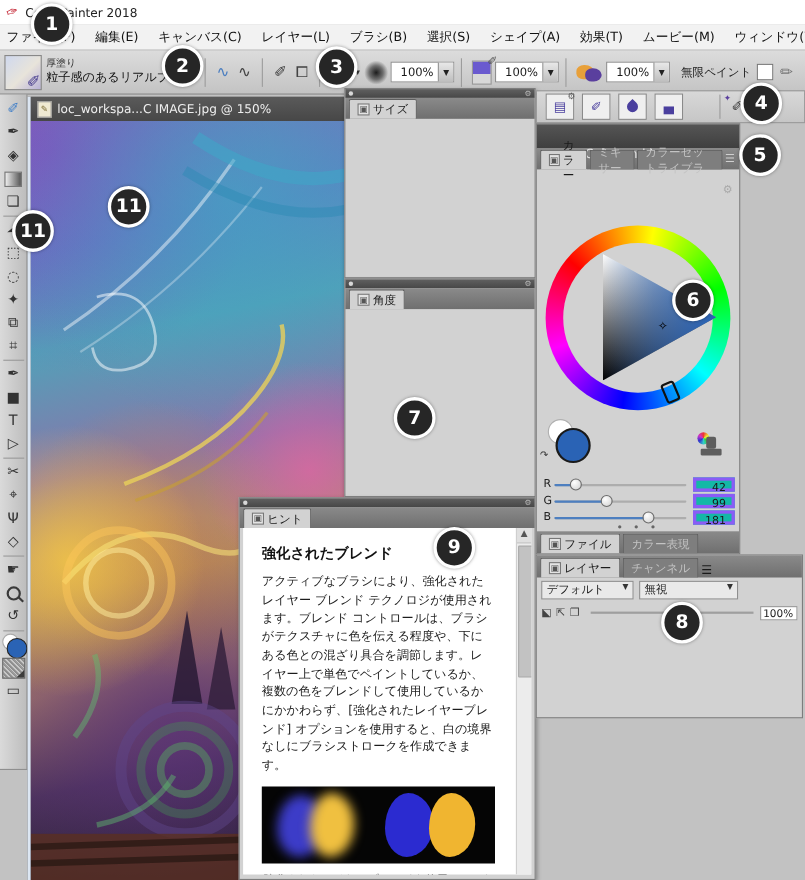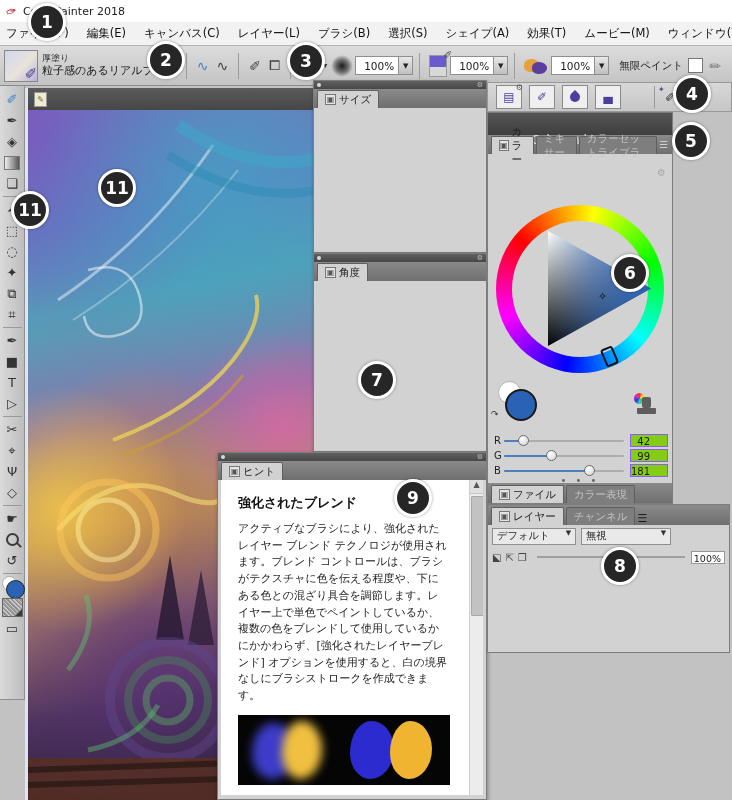--- a/index.html
+++ b/index.html
@@ -120,21 +120,21 @@
   .cl-swatches .w{position:absolute;left:4px;top:0;width:21px;height:21px;border-radius:50%;background:#fff;border:1px solid #b0b0b0;}
   .cl-swatches .b{position:absolute;left:11px;top:8px;width:32px;height:32px;border-radius:50%;border:2px solid #1a1a1a;box-sizing:border-box;}
   .cl-swatches .swap{position:absolute;left:-3px;top:28px;font-size:9px;color:#333;}
   .stampwrap{position:absolute;right:14px;top:280px;width:24px;height:26px;}
   .stampwrap .rainbow{position:absolute;left:0;top:0;width:11px;height:11px;border-radius:50%;background:conic-gradient(#e33,#ee3,#3c3,#3cc,#33c,#c3c,#e33);}
   .stampwrap .st1{position:absolute;left:8px;top:4px;width:9px;height:11px;background:#5e5e5e;border-radius:2px;}
   .stampwrap .st2{position:absolute;left:3px;top:15px;width:19px;height:6px;background:#5e5e5e;border-radius:1px;}
   .rgb-row{position:absolute;left:6px;width:174px;height:14px;display:flex;align-items:center;}
   .rgb-row .lab{width:10px;font-size:10px;color:#222;flex:none;}
   .rgb-row .s-track{height:11px;}
-  .rgb-row .box{width:38px;height:13px;line-height:13px;background:#84cc16;border:1px solid #8b5cf6;font-size:10px;text-align:right;padding-right:17px;margin-left:6px;flex:none;box-sizing:border-box;}
+  .rgb-row .box{width:38px;height:13px;line-height:13px;background:#14b8a6;border:3px solid #8b5cf6;font-size:10px;text-align:right;padding-right:5px;margin-left:6px;flex:none;box-sizing:border-box;}
   .cl-dots{position:absolute;left:0;right:0;top:362px;text-align:center;color:#666;font-size:10px;letter-spacing:3px;}
   .cl-tabs2{position:absolute;left:0;right:0;bottom:0;height:20px;background:linear-gradient(#8a8a8a,#6f6f6f);display:flex;align-items:flex-end;padding-left:3px;gap:2px;}
   
   #layers-panel{position:absolute;left:487px;top:504px;width:243px;height:149px;background:#d2d2d2;border:1px solid #7d7d7d;box-sizing:border-box;}
   .ly-tabs{height:20px;background:linear-gradient(#8a8a8a,#6f6f6f);display:flex;align-items:flex-end;padding-left:3px;gap:2px;}
   .ly-combos{display:flex;gap:5px;padding:3px 4px;}
   .ly-combos .dd{height:15px;}
   .ly-combos .dd:first-child{width:82px;flex:none;}
   .ly-combos .dd:nth-child(2){width:88px;flex:none;}
   .ly-locks{display:flex;align-items:center;height:18px;padding:0 4px;}
@@ -301,20 +301,21 @@
         <div class="paper-swatch"></div>
       </div>
       <div class="tool">
         <span>▭</span>
       </div>
     </div>
 
   <div id="canvas-win">
     <div class="canvas-titlebar">
       <span class="doc-ic">✎</span>
+      <span>loc_workspa...C IMAGE.jpg @ 150%</span>
     </div>
     <div class="canvas-art">
       <svg width="291" height="690" viewBox="0 0 291 690">
         <path d="M30 190 Q120 130 185 35" stroke="rgba(255,255,255,.45)" stroke-width="3" fill="none"></path>
         <path d="M45 210 Q140 150 210 60" stroke="rgba(255,255,255,.3)" stroke-width="2" fill="none"></path>
         <path d="M60 160 q42 -12 52 28 q8 32 -26 38 q-26 4 -30 -20" stroke="rgba(255,255,255,.5)" stroke-width="2.5" fill="none"></path>
         <path d="M150 15 Q225 65 290 48" stroke="rgba(62,168,200,.55)" stroke-width="12" fill="none"></path>
         <path d="M140 45 Q220 95 290 80" stroke="rgba(42,138,180,.45)" stroke-width="9" fill="none"></path>
         <path d="M85 330 Q165 300 205 250 Q235 212 228 185" stroke="rgba(232,208,90,.8)" stroke-width="4" fill="none"></path>
         <path d="M95 345 Q175 318 215 265" stroke="rgba(200,160,48,.6)" stroke-width="3" fill="none"></path>

